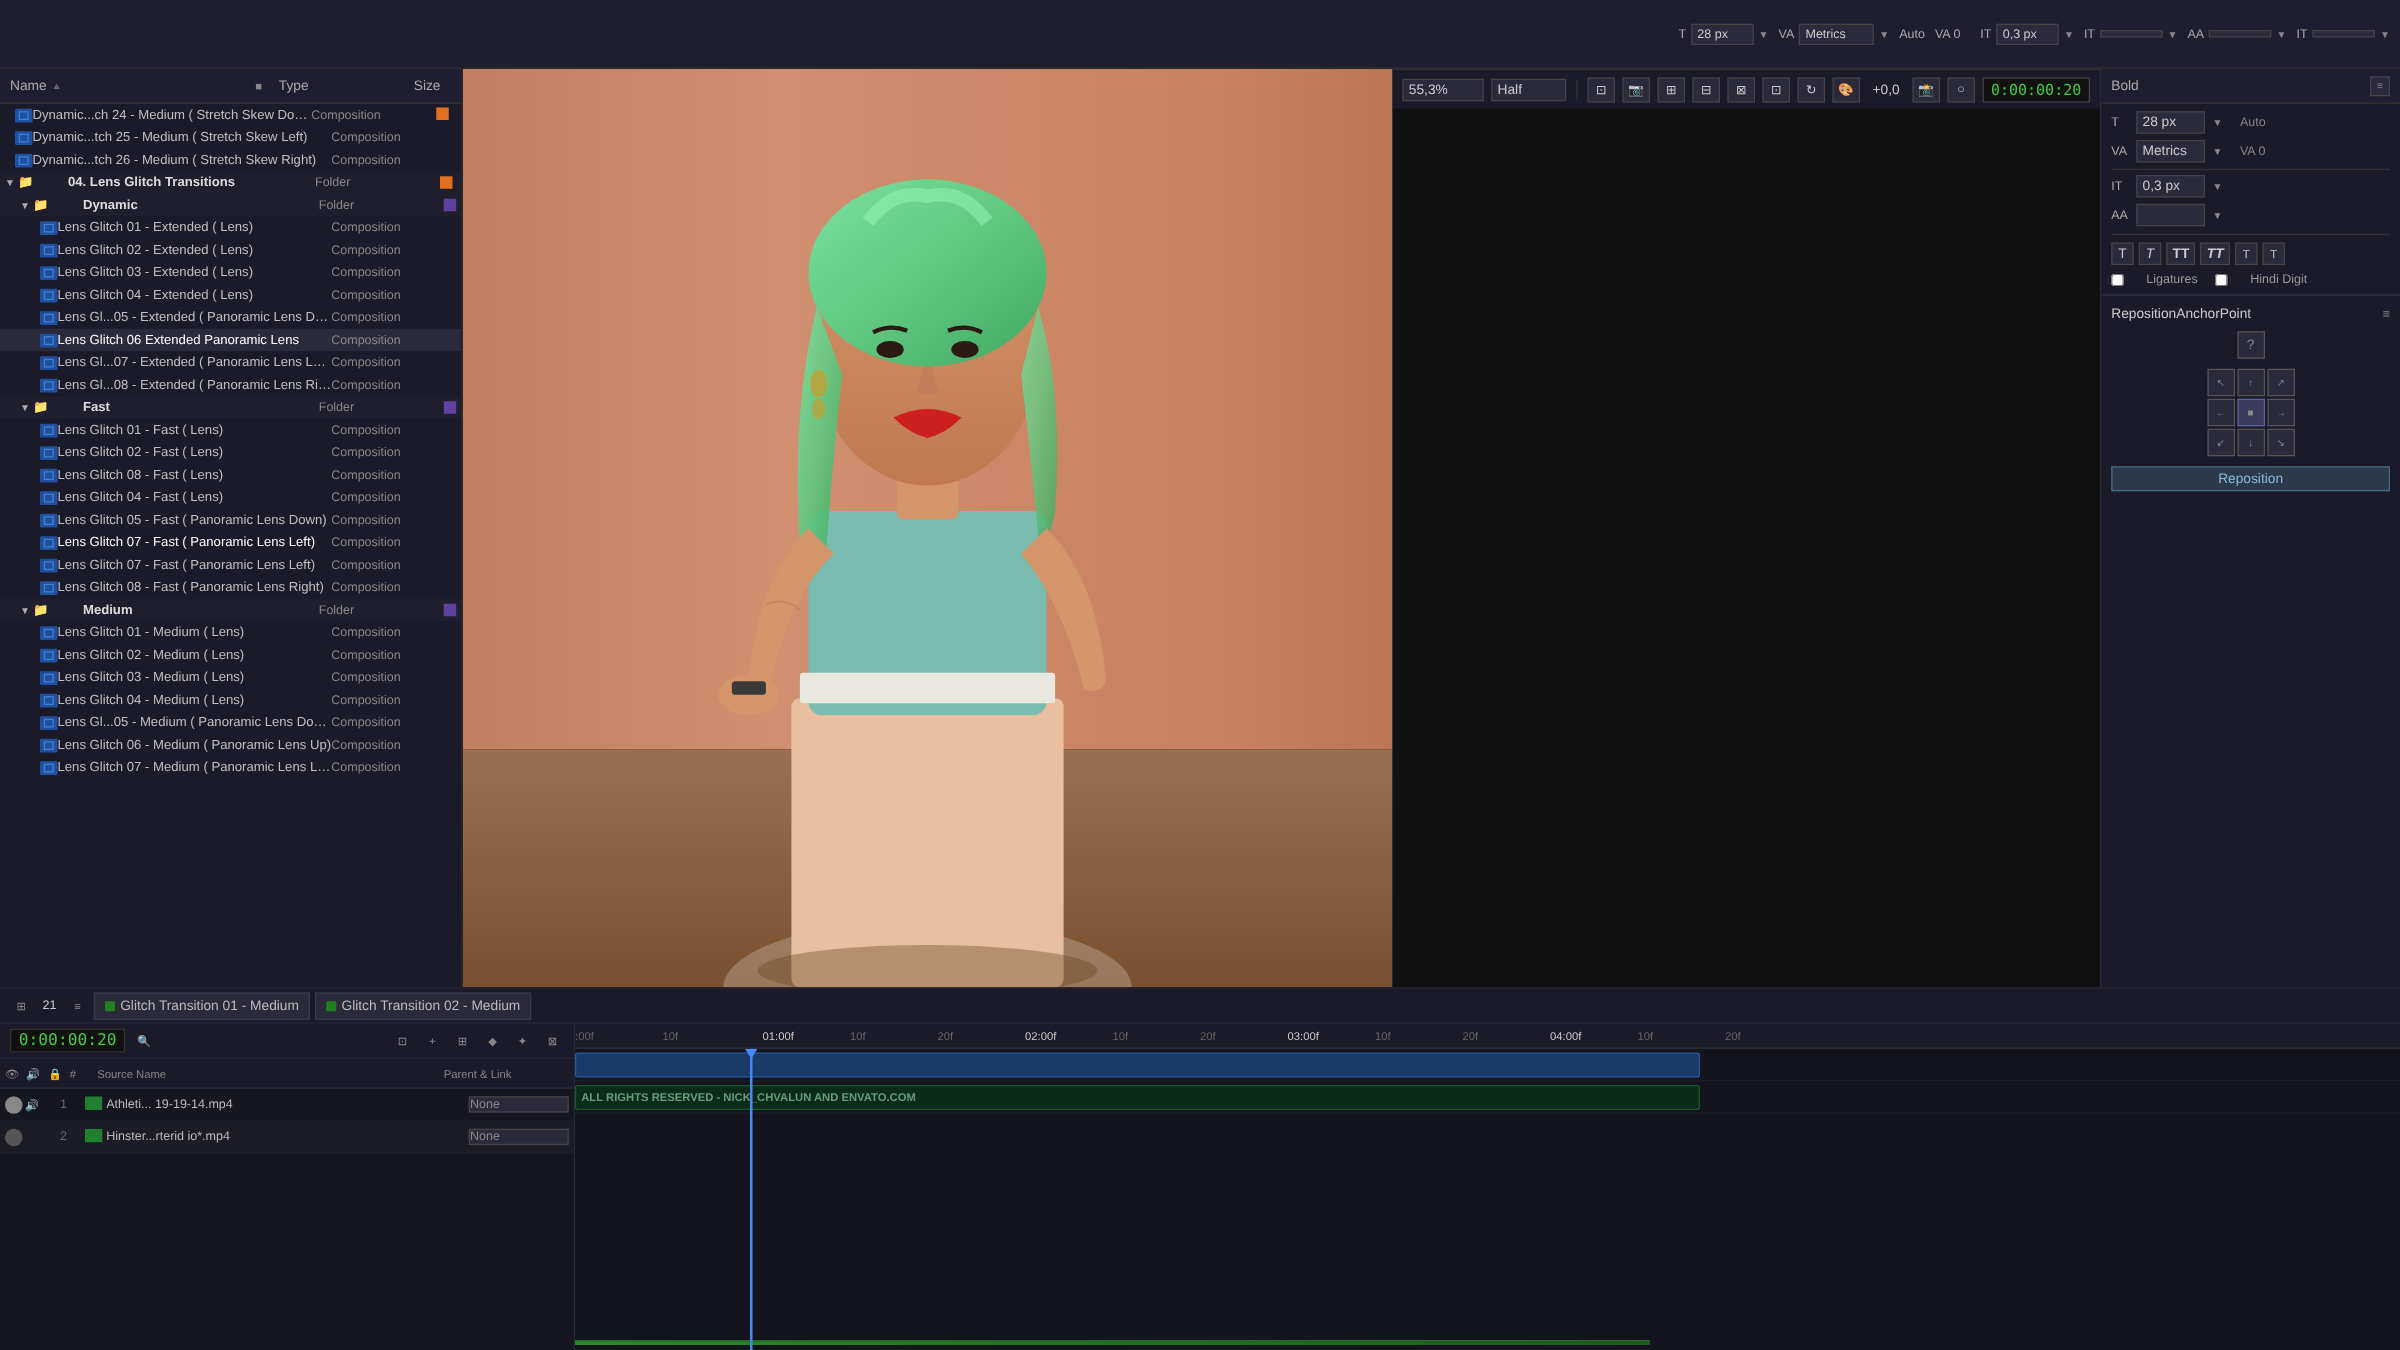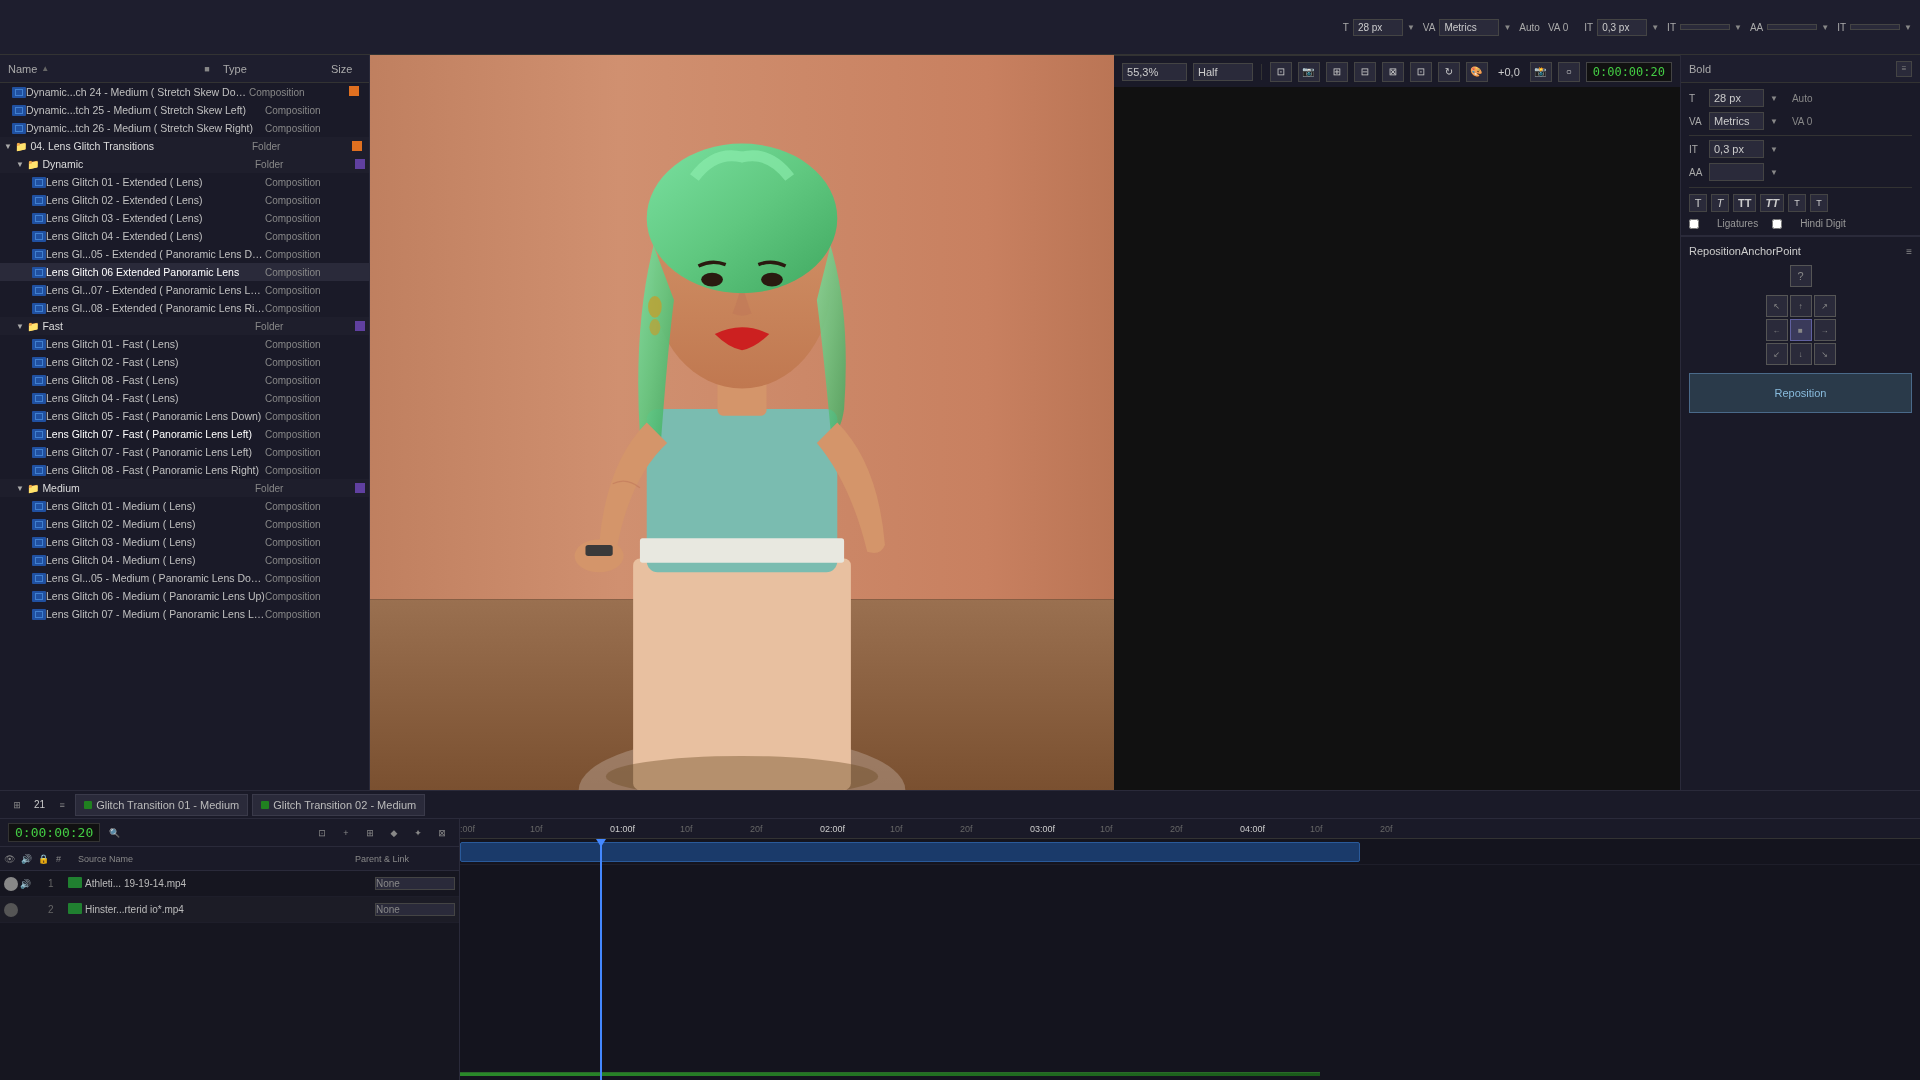--- a/index.html
+++ b/index.html
@@ -85,21 +85,21 @@
     }
     .file-item .item-name { flex: 1; font-size: 10.5px; color: #c0c0c0; white-space: nowrap; overflow: hidden; text-overflow: ellipsis; }
     .file-item .item-type { width: 100px; font-size: 10px; color: #888; }
     .comp-icon { background: #2050a0; width: 14px; height: 11px; border-radius: 1px; display: flex; align-items: center; justify-content: center; }
     .comp-icon-inner { width: 8px; height: 7px; border: 1px solid #4080d0; }
 
     .triangle { font-size: 8px; color: #aaa; margin-right: 3px; cursor: pointer; }
     .triangle.open { transform: rotate(0deg); }
 
     .folder-item { background: #1e1e2c; }
-    .folder-item .item-name { color: #ddd; font-weight: normal; }
+    .folder-item .item-name { color: #ddd; font-weight: bold; margin-left: 24px; }
 
     
     .center-panel {
       flex: 1;
       display: flex;
       flex-direction: row;
       background: #111;
       overflow: hidden;
     }
 
@@ -298,21 +298,21 @@
       align-items: center;
       justify-content: center;
       margin: 0 auto 6px auto;
     }
 
     .reposition-btn {
       background: #2a3a4a;
       border: 1px solid #4a6a8a;
       color: #88bbdd;
       font-size: 11px;
-      padding: 13px 12px;
+      padding: 3px 12px;
       cursor: pointer;
       width: 100%;
       text-align: center;
     }
 
     
     .bottom-area {
       height: 290px;
       background: #14141e;
       border-top: 1px solid #2a2a3a;
@@ -1102,20 +1102,25 @@
         <div style="position:absolute; left:140px; top:0; width:2px; height:100%; background:#4488ff; z-index:10;">
           <div style="width:0; height:0; border-left:5px solid transparent; border-right:5px solid transparent; border-top:8px solid #4488ff; position:absolute; top:0; left:-4px;"></div>
         </div>
 
         <div class="track-row">
           <div class="track-clip clip-blue" style="left:0px; width:900px;">
             <span></span>
           </div>
         </div>
 
+        <div class="track-row">
+          <div class="track-clip clip-green" style="left:0px; width:900px;">
+            <span style="color:#6a9a7a; font-size:9px; font-weight:bold;">ALL RIGHTS RESERVED - NICK_CHVALUN AND ENVATO.COM</span>
+          </div>
+        </div>
 
         <div style="position:absolute; bottom:4px; left:0; width:860px; height:4px; background:#1a4a1a; border-top:1px solid #2a6a2a;">
           <div style="position:absolute; left:0; width:860px; height:100%; background: linear-gradient(90deg, #2a8a2a 0%, #1a5a1a 100%);"></div>
         </div>
       </div>
     </div>
 
   </div>
 </div>
 

